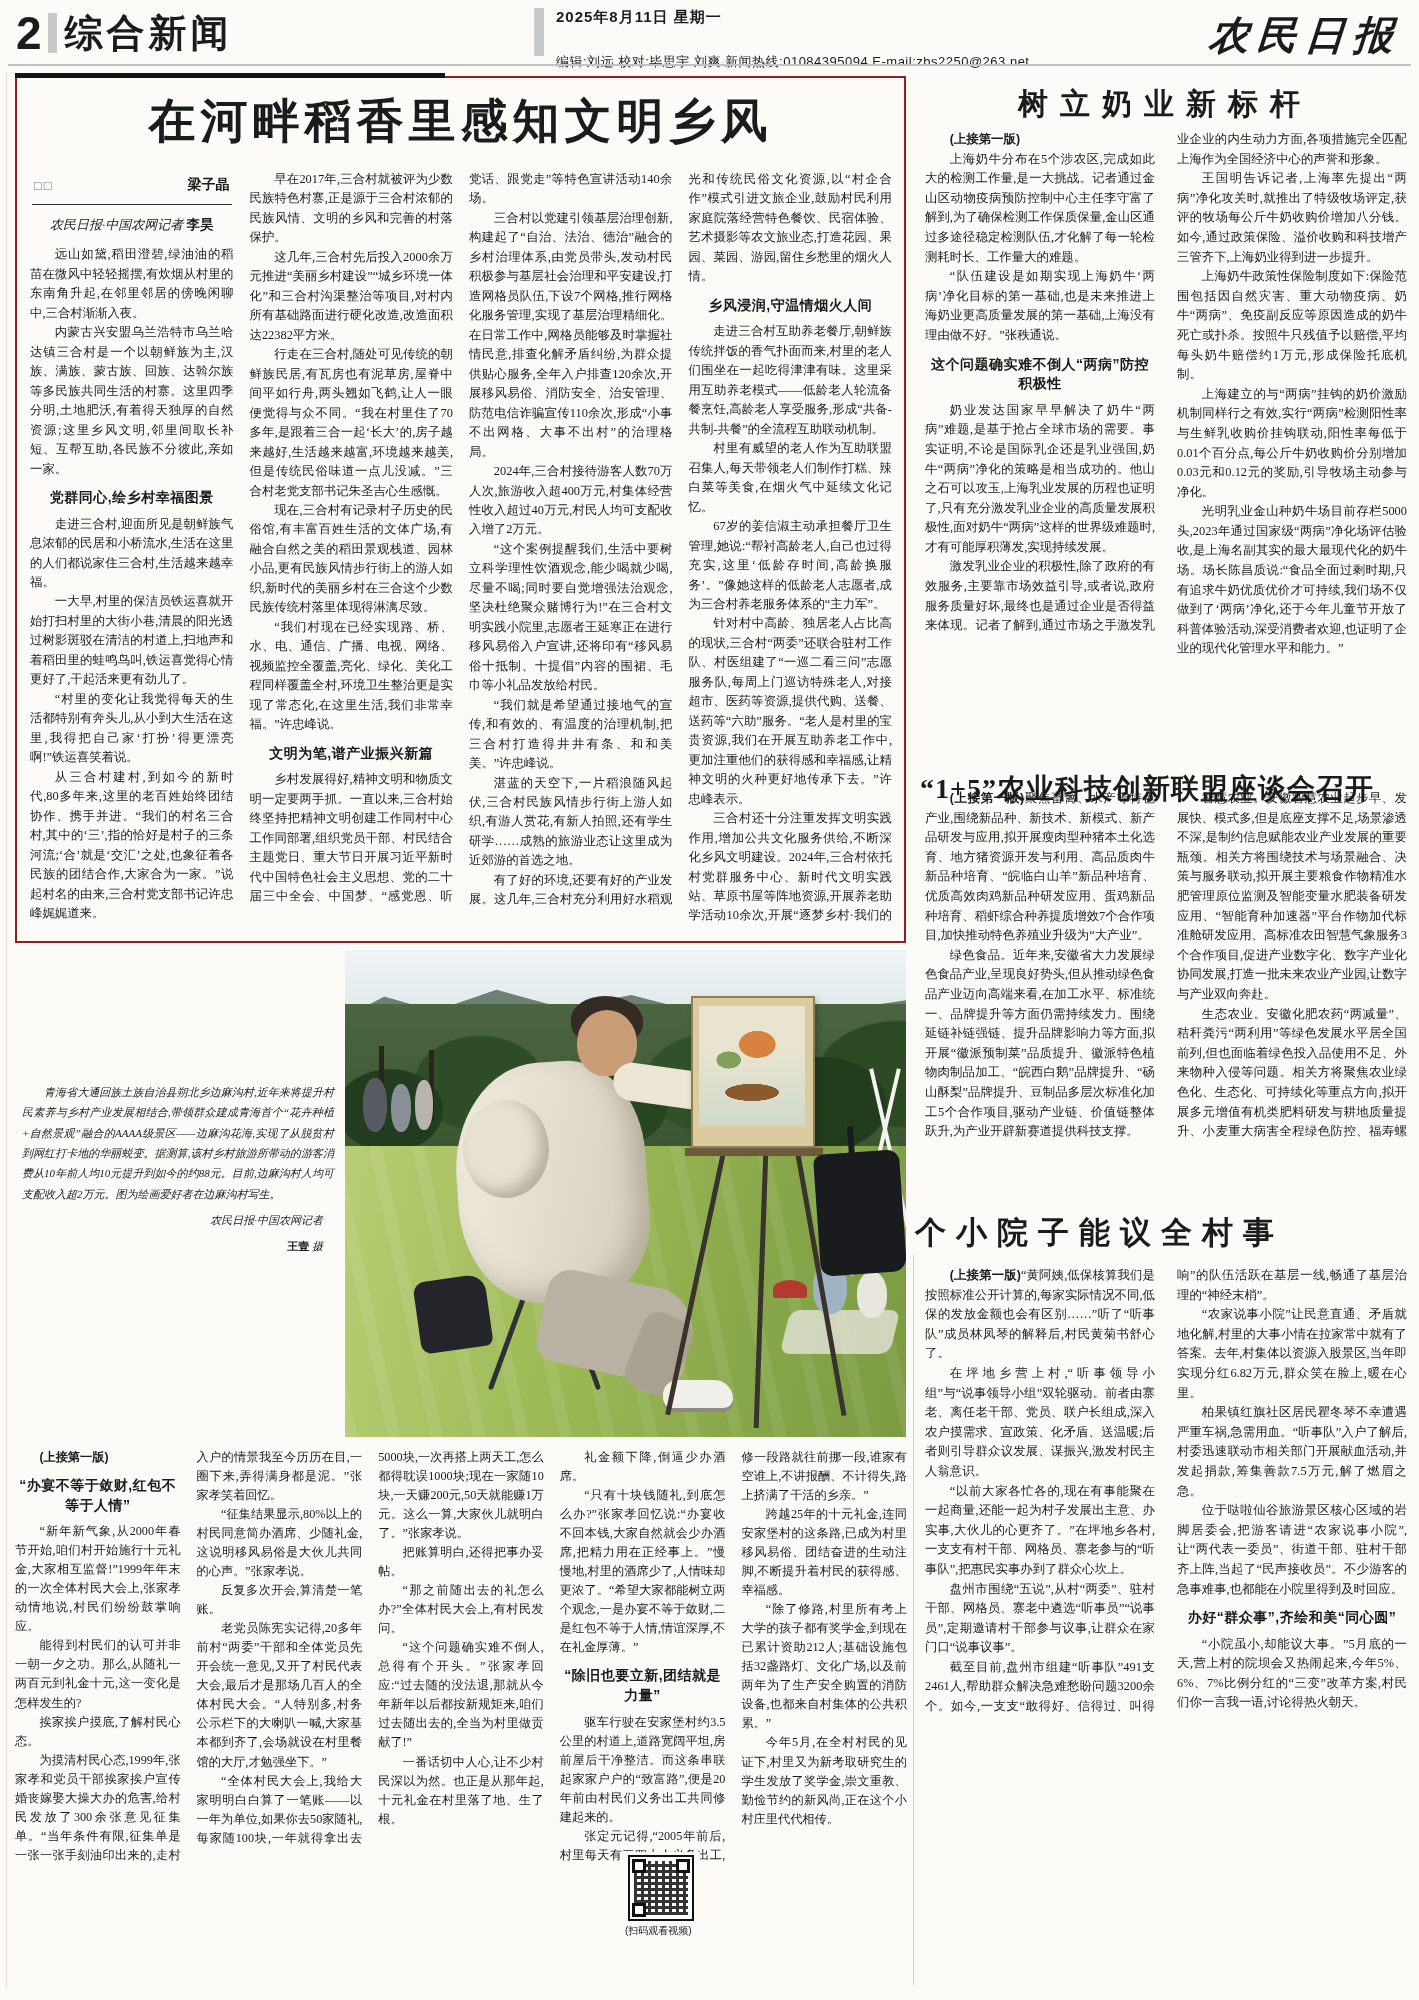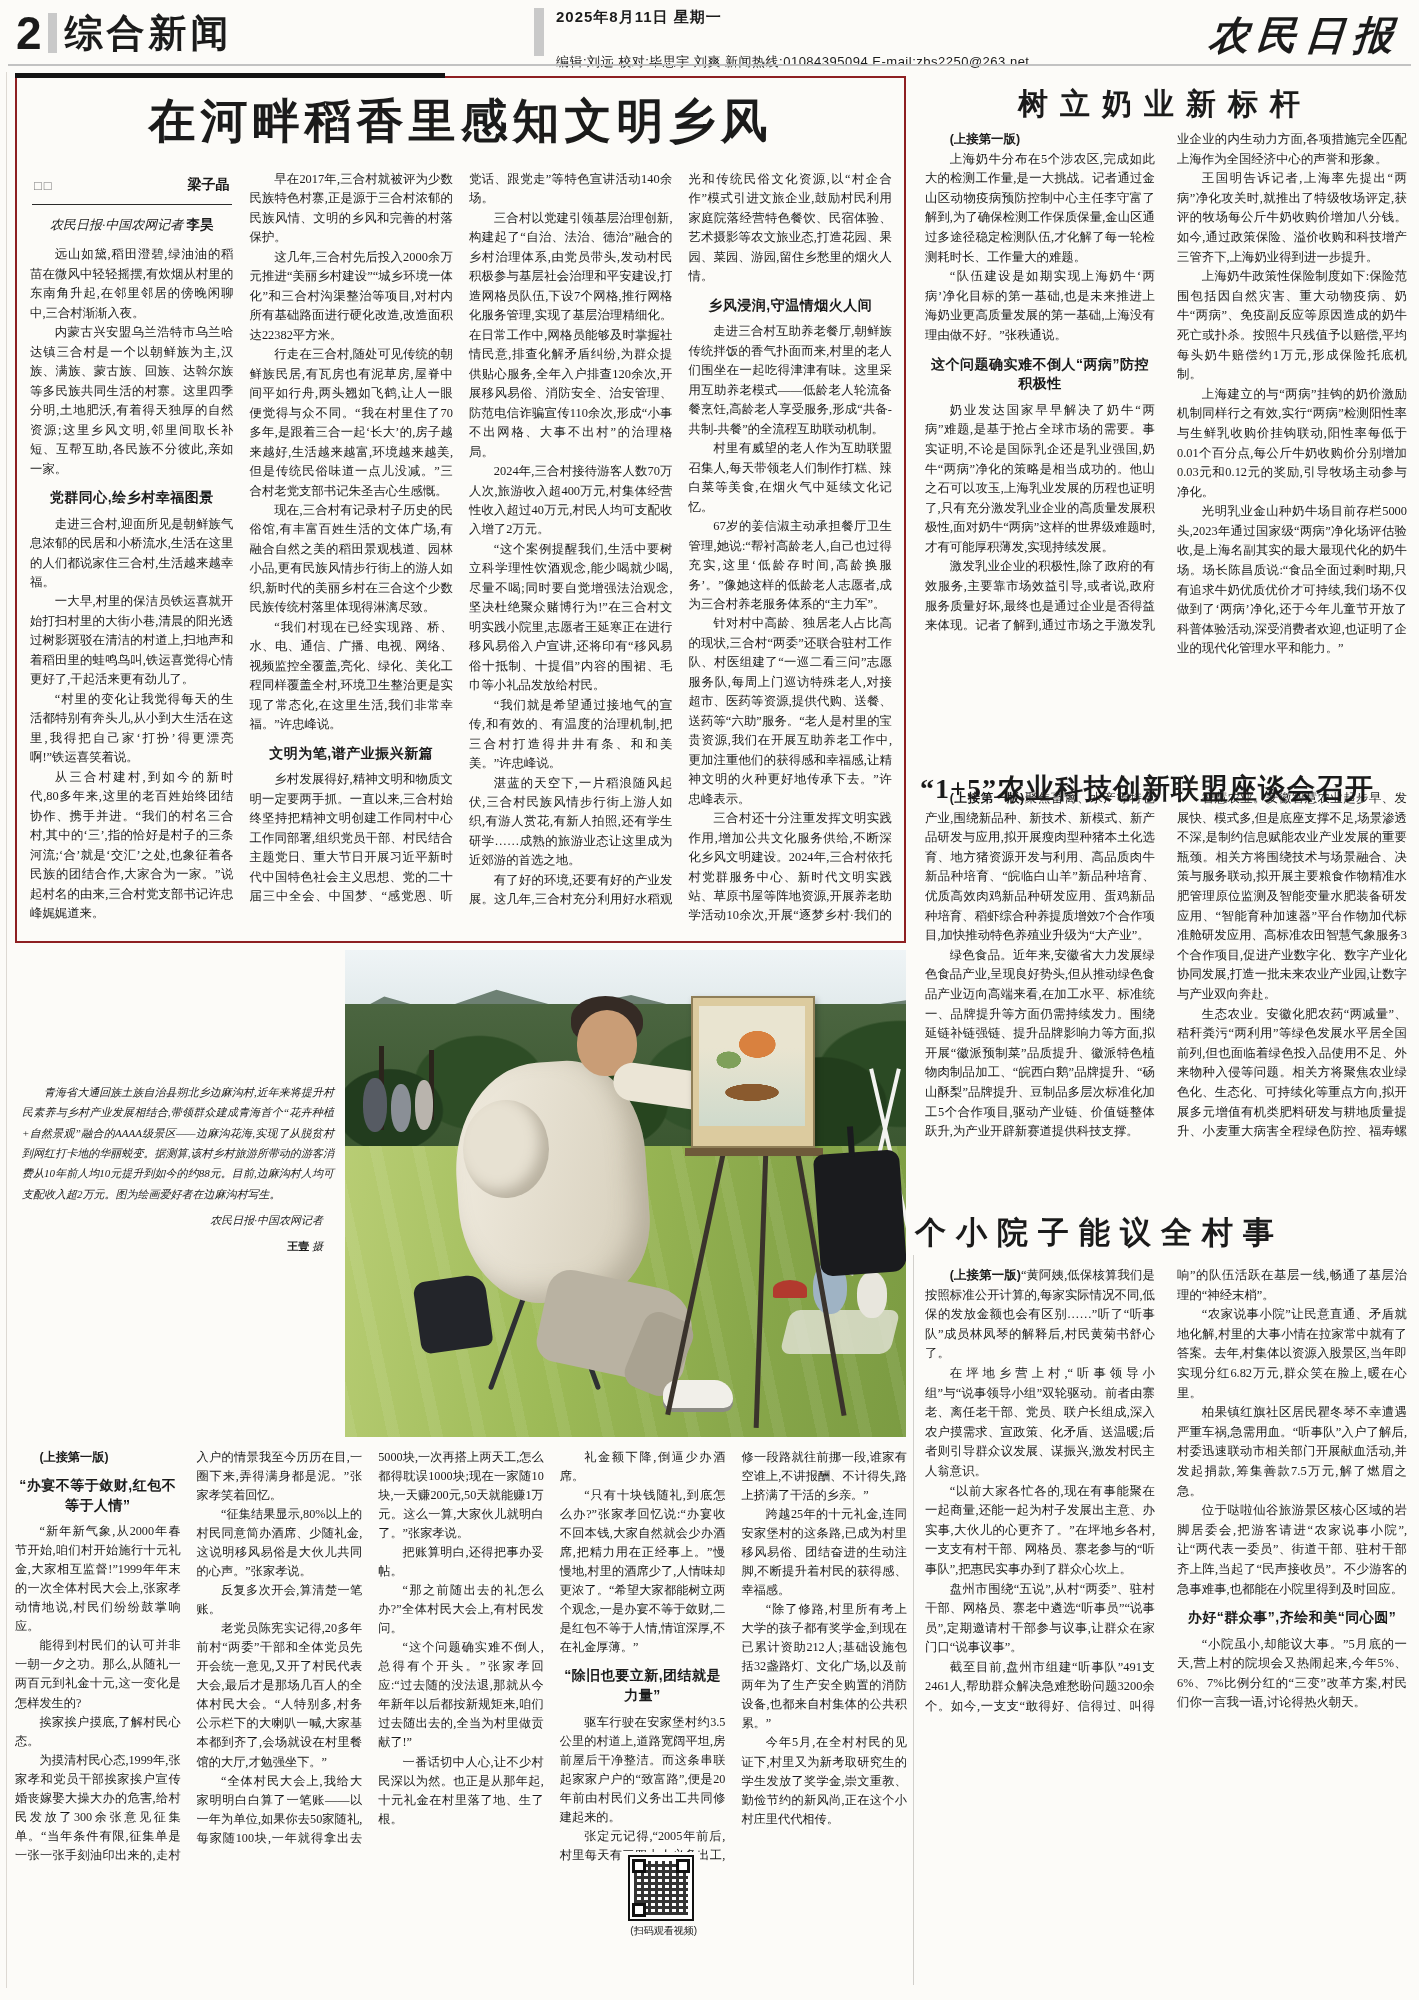--- a/index.html
+++ b/index.html
@@ -117,21 +117,21 @@
   .cap-credit { text-align:right; padding-right:1em; margin-top:6px; }
   .cap-credit b { font-style:normal; }
 
   
   .bottom { position:absolute; left:15px; top:1448px; width:892px; height:540px;
             column-count:5; column-gap:16px; font-size:12.2px; line-height:1.56;
             text-align:justify; overflow:hidden; }
   .bottom p { text-indent:2em; }
 
   
-  .qrwrap { position:absolute; left:622px; top:1852px; width:78px; background:#fcfbf8; padding:3px; text-align:right; }
+  .qrwrap { position:absolute; left:622px; top:1852px; width:78px; background:#fcfbf8; padding:3px; text-align:left; }
   .qr { position:relative; width:66px; height:66px; margin:0 auto; background:#fff; border:2px solid #111; }
   .qr::before { content:""; position:absolute; inset:4px;
     background:
       repeating-linear-gradient(90deg,#111 0 3px,transparent 3px 7px),
       repeating-linear-gradient(0deg,#111 0 3px,transparent 3px 6px);
     opacity:.85; }
   .qr i { position:absolute; width:14px; height:14px; border:3px solid #111; background:#fff; }
   .qr i:nth-child(1){ left:2px; top:2px; } .qr i:nth-child(2){ right:2px; top:2px; } .qr i:nth-child(3){ left:2px; bottom:2px; }
   .qr-label { font-size:10px; margin-top:3px; font-family:"Liberation Sans","DejaVu Sans",sans-serif; }
 

